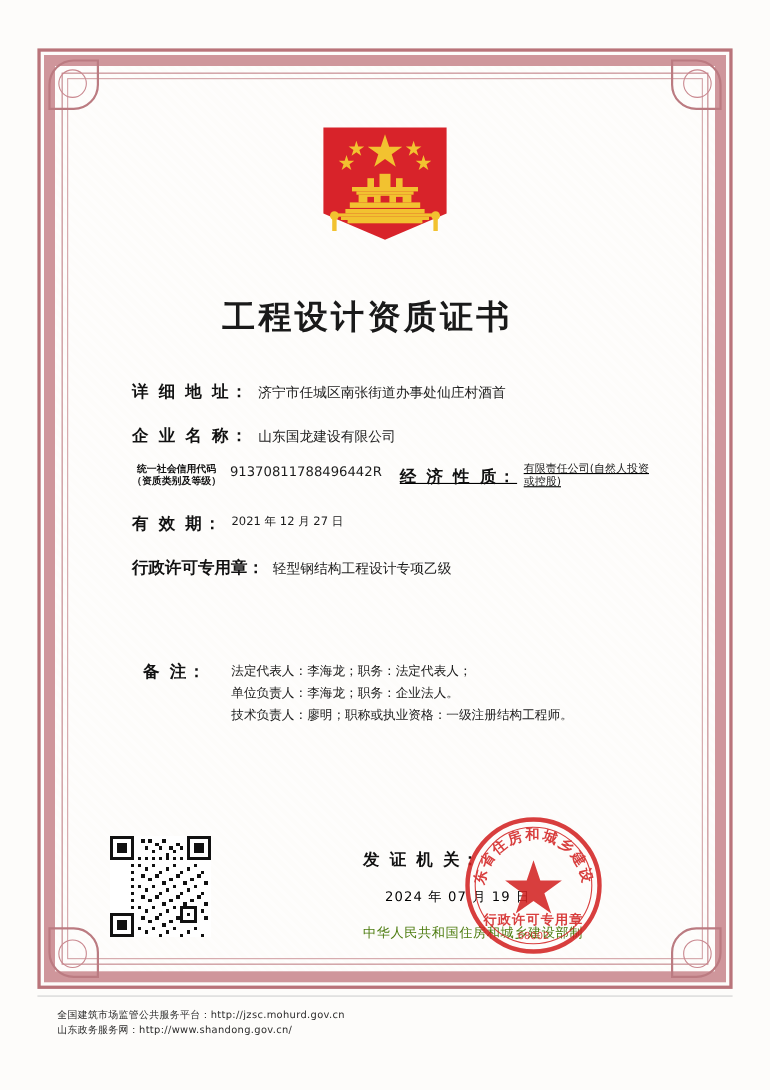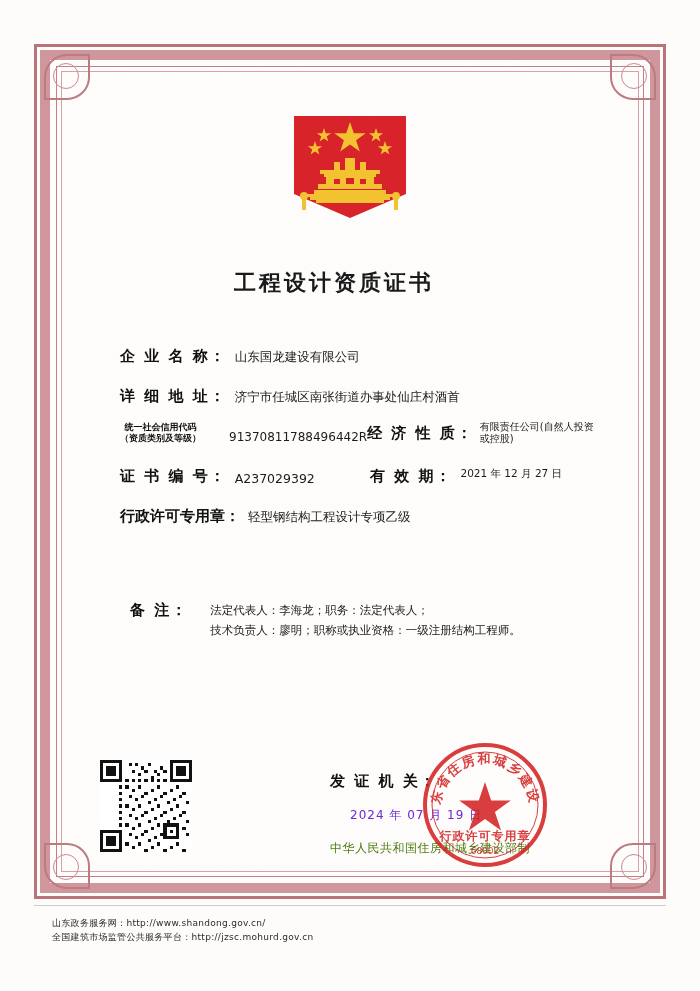--- a/index.html
+++ b/index.html
@@ -98,21 +98,21 @@
     width: 164px; height: 140px;
   }
 
   
   .title {
     position: absolute;
     left: 0; top: 268px;
     width: 668px;
     text-align: center;
     font-family: "DejaVu Sans", sans-serif;
-    font-size: 22px;
+    font-size: 30px;
     font-weight: bold;
     letter-spacing: 3px;
     color: #1a1a1a;
   }
 
   
   .fields {
     position: absolute;
     left: 120px; top: 340px;
     width: 470px;
@@ -194,21 +194,21 @@
   .issuer-line1 {
     font-family: "DejaVu Sans", sans-serif;
     font-size: 15px;
     font-weight: bold;
     letter-spacing: 2px;
     color: #111;
   }
   .issuer-line2 {
     font-family: "DejaVu Sans", sans-serif;
     font-size: 12px;
-    color: #6d28d9;
+    color: #000000;
     margin-top: 16px;
     margin-left: 20px;
     letter-spacing: 1px;
   }
   .issuer-line3 {
     font-family: "DejaVu Sans", sans-serif;
     font-size: 12px;
     color: #4d7c0f;
     margin-top: 16px;
     letter-spacing: 0.5px;
@@ -296,68 +296,65 @@
         <circle cx="128" cy="98" r="4"></circle>
       </g>
     </svg>
   </div>
 
   <div class="title">工程设计资质证书</div>
 
   <div class="fields">
 
     <div class="row">
+      <span class="lbl">详 细 地 址：</span>
+      <span class="val">济宁市任城区南张街道办事处仙庄村酒首</span>
+    </div>
+
+    <div class="row">
       <span class="lbl">企 业 名 称：</span>
       <span class="val">山东国龙建设有限公司</span>
     </div>
 
-    <div class="row">
-      <span class="lbl">详 细 地 址：</span>
-      <span class="val">济宁市任城区南张街道办事处仙庄村酒首</span>
-    </div>
-
     <div class="row row-split" style="align-items:center;">
-      <div class="col-left" style="align-items:flex-end;gap:20px;">
+      <div class="col-left" style="align-items:flex-start;">
         <span class="lbl-sm">
           <span>统一社会信用代码</span><br>
           <span>（资质类别及等级）</span>
         </span>
         <span class="val" style="font-size:12px;">91370811788496442R</span>
       </div>
-      <div class="col-right" style="align-items:center;">
+      <div class="col-right" style="align-items:center;text-decoration:underline;">
         <span class="lbl">经 济 性 质：</span>
         <span class="val-sm">
           <span>有限责任公司(自然人投资</span><br>
           <span>或控股)</span>
         </span>
       </div>
     </div>
 
     <div class="row row-split" style="align-items:flex-end;">
-      <div class="col-left">
-        <span class="lbl">证 书 编 号：</span>
-        <span class="val">A237029392</span>
-      </div>
       <div class="col-right" style="align-items:flex-start;">
         <span class="lbl">有 效 期：</span>
         <span class="val" style="font-size:10.5px;">2021 年 12 月 27 日</span>
       </div>
     </div>
 
     <div class="row">
       <span class="lbl" style="letter-spacing:0px;">行政许可专用章：</span>
       <span class="val">轻型钢结构工程设计专项乙级</span>
     </div>
 
   </div>
 
   <div class="remarks">
     <span class="lbl">备 注：</span>
     <div class="remark-lines">
       <div>法定代表人：李海龙；职务：法定代表人；</div>
+      <div>单位负责人：李海龙；职务：企业法人。</div>
       <div>技术负责人：廖明；职称或执业资格：一级注册结构工程师。</div>
     </div>
   </div>
 
   <div class="qr">
     <svg viewBox="0 0 29 29" width="92" height="92" shape-rendering="crispEdges" xmlns="http://www.w3.org/2000/svg">
       <rect width="29" height="29" fill="#ffffff"></rect>
       <g fill="#111111">
 
         <rect x="0" y="0" width="7" height="1"></rect>
@@ -499,17 +496,17 @@
       <text font-family="DejaVu Sans, sans-serif" font-size="13" font-weight="bold" fill="#d21f1f" letter-spacing="2">
         <textPath href="#sealArc" startOffset="50%" text-anchor="middle">山东省住房和城乡建设厅</textPath>
       </text>
       <text x="65" y="100" font-family="DejaVu Sans, sans-serif" font-size="12" font-weight="bold" fill="#d21f1f" text-anchor="middle" letter-spacing="1">行政许可专用章</text>
       <text x="65" y="114" font-family="DejaVu Sans, sans-serif" font-size="9" fill="#d21f1f" text-anchor="middle">68002</text>
     </svg>
   </div>
 
   <div class="footer-rule"></div>
   <div class="footer">
+    <div>全国建筑市场监管公共服务平台：http://jzsc.mohurd.gov.cn</div>
     <div>山东政务服务网：http://www.shandong.gov.cn/</div>
-    <div>全国建筑市场监管公共服务平台：http://jzsc.mohurd.gov.cn</div>
   </div>
 
 </div>
 
 </body></html>

